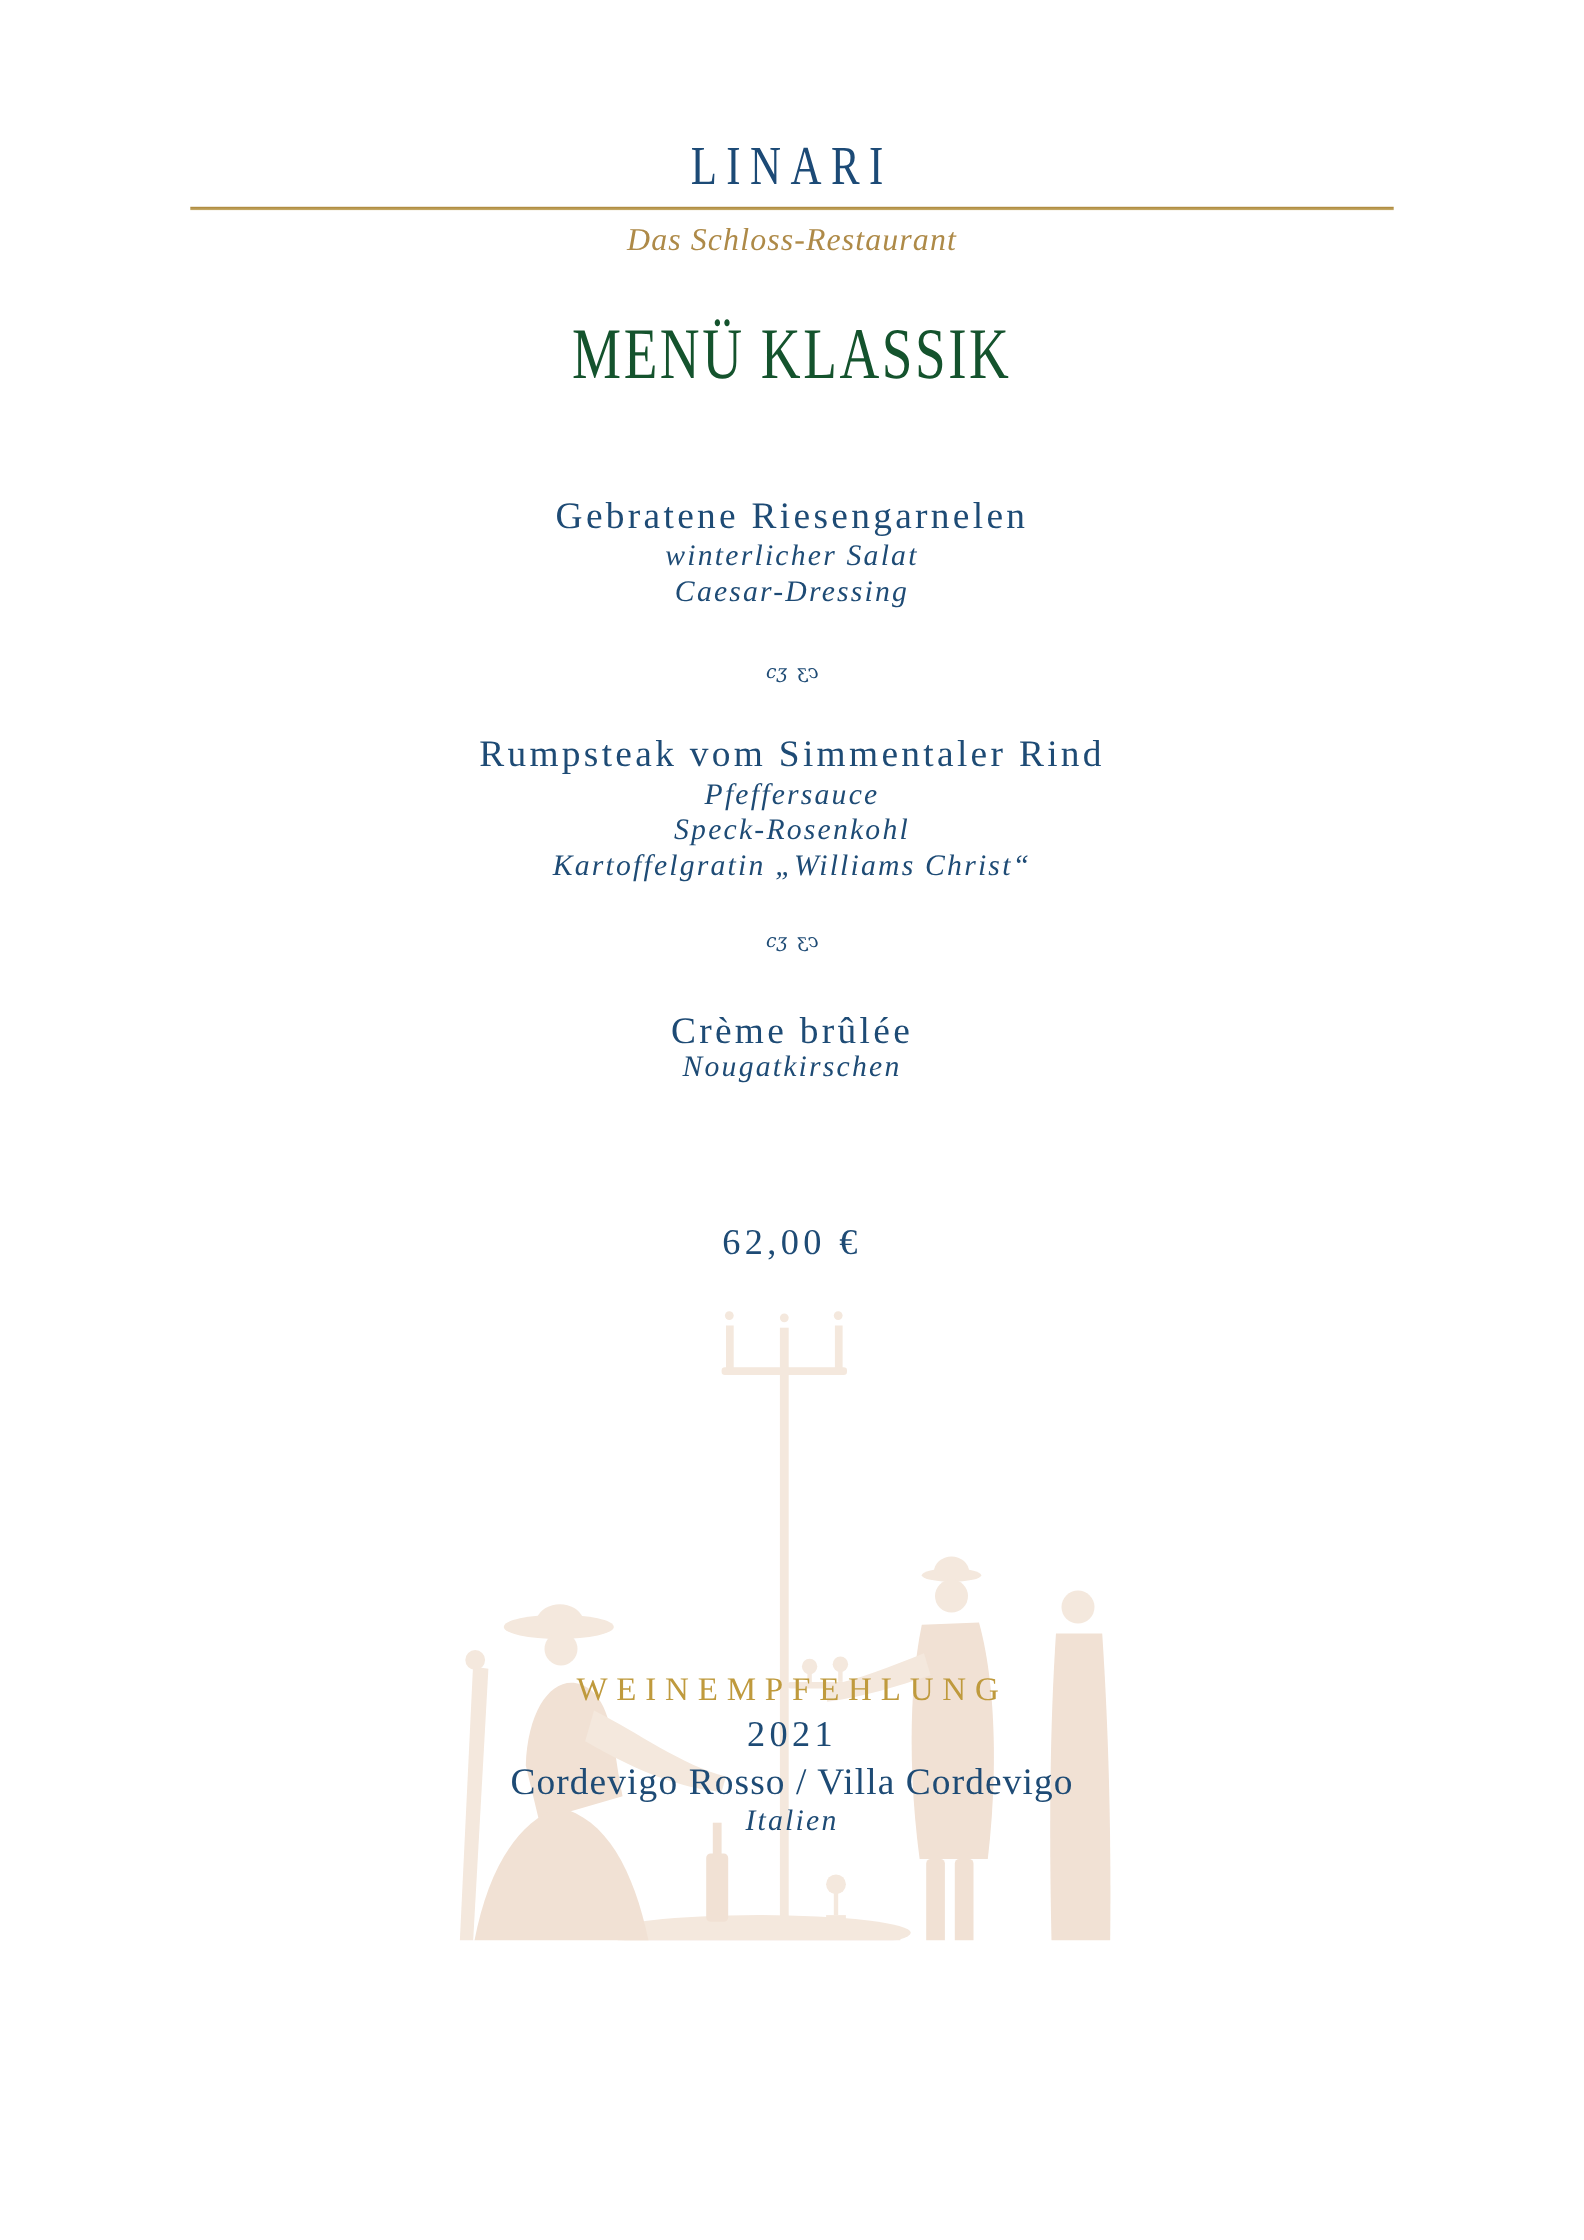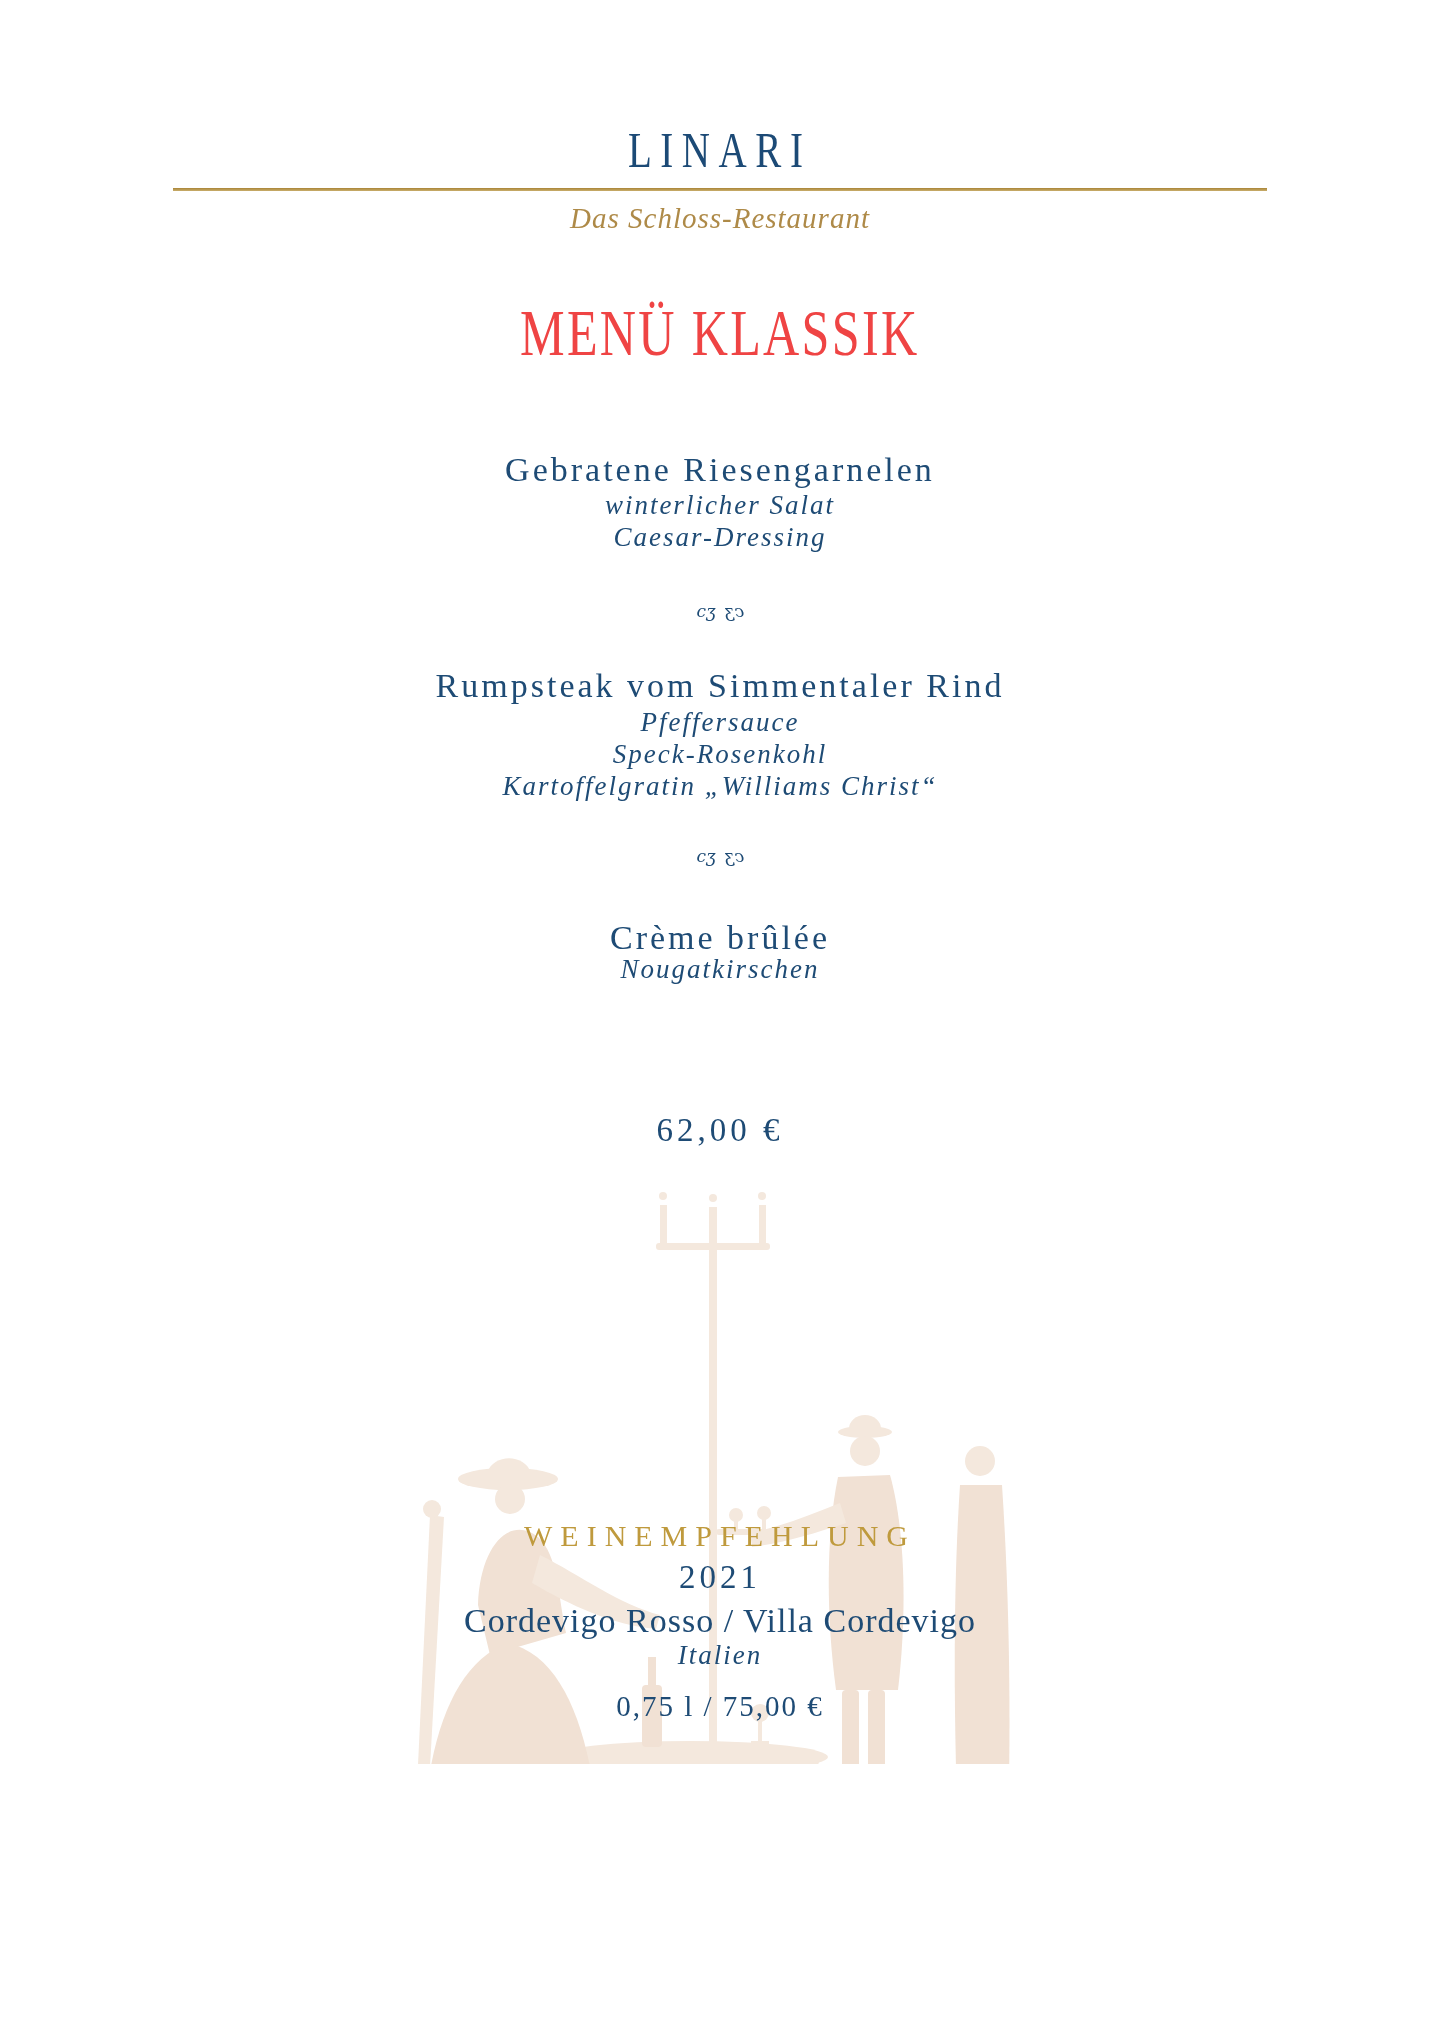--- a/index.html
+++ b/index.html
@@ -15,21 +15,21 @@
 
   
   #brand-header{top:125px;font-size:50px;letter-spacing:11px;color:#1c4a76;}
   #brand-header .squeeze{display:inline-block;transform:scaleX(0.78);transform-origin:center;}
   .rule{position:absolute;left:173px;width:1094px;background:linear-gradient(#a98437,#c9ae6c);}
   #rule-top{top:188px;height:3px;}
   #rule-bottom{top:1872px;height:4px;}
   #subtitle{top:204px;font-size:29px;font-style:italic;letter-spacing:1px;color:#ae8a48;}
 
   
-  #menu-title{top:300px;font-size:66px;color:#ef4444;}
+  #menu-title{top:290px;font-size:66px;color:#14532d;}
   #menu-title .squeeze{display:inline-block;transform:scaleX(0.76);transform-origin:center;letter-spacing:3px;}
 
   
   .course-title{font-size:34px;letter-spacing:3px;}
   .course-detail{font-size:27px;font-style:italic;letter-spacing:2px;}
   #c1-title{top:453px;} #c1-d0{top:492px;} #c1-d1{top:524px;}
   #c2-title{top:669px;} #c2-d0{top:709px;} #c2-d1{top:741px;} #c2-d2{top:773px;}
   #c3-title{top:921px;} #c3-d0{top:956px;} #c3-d1{top:988px;}
 
   
@@ -137,20 +137,19 @@
 
   <div class="abs course-title" id="c3-title">Crème brûlée</div>
   <div class="abs course-detail" id="c3-d0">Nougatkirschen</div>
 
   <div class="abs" id="menu-price">62,00 €</div>
 
   <div class="abs" id="wine-heading">WEINEMPFEHLUNG</div>
   <div class="abs" id="wine-vintage">2021</div>
   <div class="abs" id="wine-name">Cordevigo Rosso / Villa Cordevigo</div>
   <div class="abs" id="wine-origin">Italien</div>
-  <div class="abs" id="wine-price">0,75 l / 75,00 €</div>
 
   <div class="rule" id="rule-bottom"></div>
   <div class="abs" id="footer-brand">
     <span class="squeeze">LINARI</span>
   </div>
 
 </div>
 
 </body></html>

